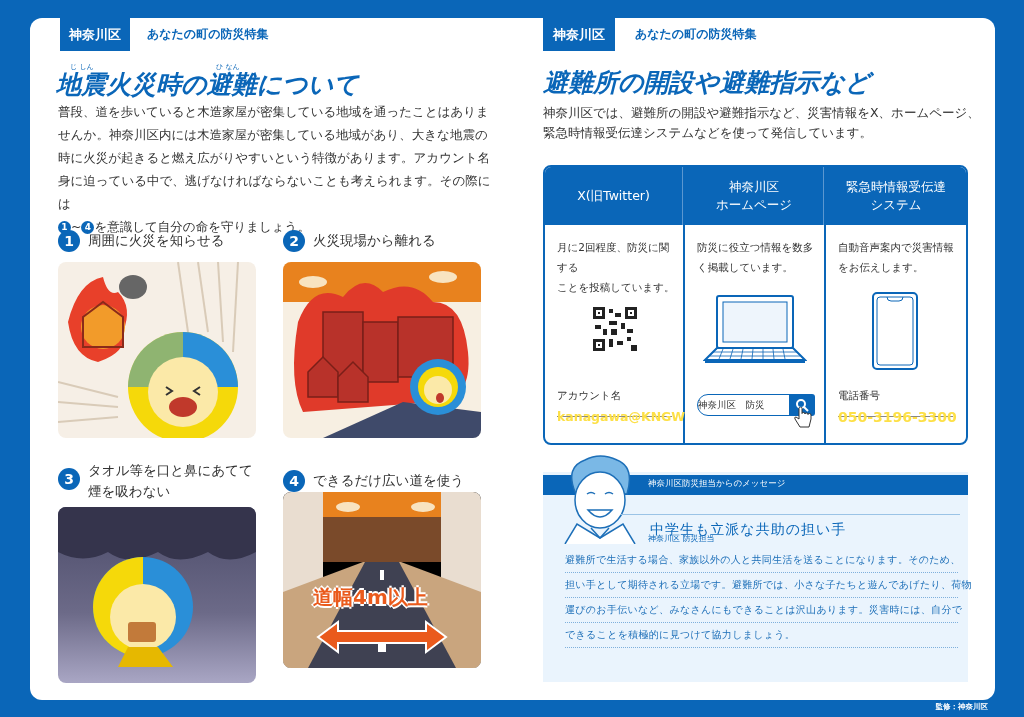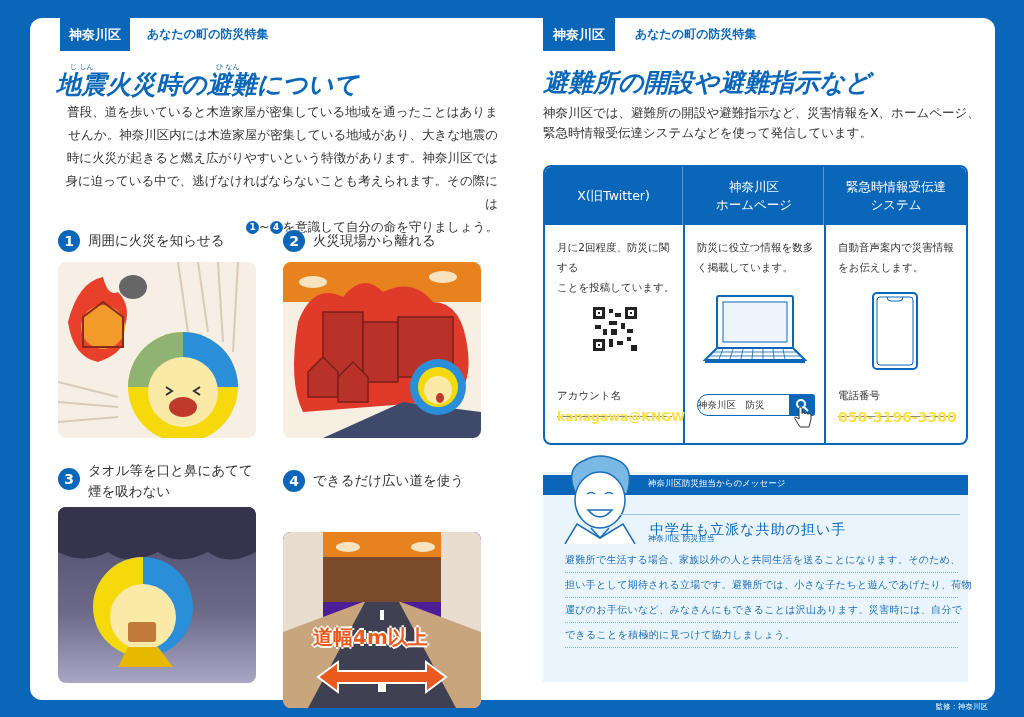--- a/index.html
+++ b/index.html
@@ -27,37 +27,37 @@
   .search-box { position: absolute; left: 12px; top: 227px; width: 118px; height: 22px; border: 1.5px solid #0a66b8; border-radius: 11px; display: flex; align-items: center; font-size: 9.5px; color: #333; padding-left: 0; }
   .search-btn { position: absolute; right: -1px; top: -1px; width: 26px; height: 22px; background: #0a66b8; border-radius: 0 3px 3px 0; display: flex; align-items: center; justify-content: center; }
   .msg-box { position: absolute; left: 543px; top: 472px; width: 425px; height: 210px; background: #eaf4fd; }
   .msg-bar { position: absolute; left: 543px; top: 475px; width: 425px; height: 20px; background: #0a66b8; }
   .msg-bar-text { position: absolute; left: 648px; top: 478px; color: #fff; font-size: 8.5px; }
   .msg-sub { position: absolute; left: 648px; top: 501px; color: #0a66b8; font-size: 8px; margin-top: 32px; }
   .msg-line { position: absolute; left: 620px; top: 514px; width: 340px; height: 1px; background: #9ac3e6; }
   .msg-title { position: absolute; left: 650px; top: 521px; color: #0a66b8; font-size: 14px; letter-spacing: 1px; text-align: right; }
   .msg-body { position: absolute; left: 565px; top: 548px; width: 393px; font-size: 10px; line-height: 24px; color: #1d6fb8; letter-spacing: 0.3px; }
   .msg-body div { border-bottom: 1px dotted #7fb0dc; white-space: nowrap; }
-  .footer-credit { position: absolute; right: 36px; top: 702px; color: #fff; font-size: 7.5px; font-weight: normal; }
+  .footer-credit { position: absolute; right: 36px; top: 702px; color: #fff; font-size: 7.5px; font-weight: bold; }
 </style>
 </head>
 <body>
 
 <div class="card"></div>
 
 <div class="tag" style="left:60px;width:70px;">神奈川区</div>
 <div class="tag-sub" style="left:147px;">あなたの町の防災特集</div>
 <div class="ruby" style="left:70px;top:62px;">じ しん</div>
 <div class="ruby" style="left:216px;top:62px;">ひ なん</div>
 <div class="title" style="left:56px;top:68px;">地震火災時の避難について</div>
 
-<div class="body-text" style="left:58px;top:100px;width:440px;text-align:right;">
+<div class="body-text" style="left:58px;top:100px;width:440px;">
   <div>普段、道を歩いていると木造家屋が密集している地域を通ったことはありま</div>
   <div>せんか。神奈川区内には木造家屋が密集している地域があり、大きな地震の</div>
-  <div>時に火災が起きると燃え広がりやすいという特徴があります。神奈川区では</div>
+  <div>時に火災が起きると燃え広がりやすいという特徴があります。アカウント名</div>
   <div>身に迫っている中で、逃げなければならないことも考えられます。その際には</div>
   <div>
     <span class="num">1</span><span>~</span><span class="num">4</span><span>を意識して自分の命を守りましょう。</span>
   </div>
 </div>
 
 <div class="step-head" style="left:58px;top:230px;">
   <span class="bignum">1</span>
   <span>周囲に火災を知らせる</span>
 </div>
@@ -126,21 +126,21 @@
     <circle cx="85" cy="110" r="33" fill="#fbe9a8"></circle>
     <rect x="70" y="115" width="28" height="20" rx="3" fill="#c27a3a"></rect>
     <path d="M60 160 l10 -20 l30 0 l15 20" fill="#e6b800"></path>
   </svg>
 </div>
 
 <div class="step-head" style="left:283px;top:470px;">
   <span class="bignum">4</span>
   <span>できるだけ広い道を使う</span>
 </div>
-<div class="illus" style="left:283px;top:532px;width:198px;height:176px;background:#4c1d95;">
+<div class="illus" style="left:283px;top:492px;width:198px;height:176px;background:#000000;">
   <svg width="198" height="176" viewBox="0 0 198 176">
     <rect x="40" y="0" width="118" height="70" fill="#e8821e"></rect>
     <rect x="40" y="25" width="118" height="45" fill="#7a4a2a"></rect>
     <ellipse cx="65" cy="15" rx="12" ry="5" fill="#f8e3c0"></ellipse>
       <ellipse cx="140" cy="15" rx="12" ry="5" fill="#f8e3c0"></ellipse>
     <rect x="0" y="0" width="40" height="176" fill="#e9ddd0"></rect>
       <rect x="158" y="0" width="40" height="176" fill="#e9ddd0"></rect>
     <path d="M0 100 L80 70 L118 70 L198 100 L198 176 L0 176 Z" fill="#c9a57e"></path>
     <path d="M25 176 L82 70 L116 70 L173 176 Z" fill="#3f4152"></path>
     <rect x="97" y="78" width="4" height="10" fill="#fff"></rect>

